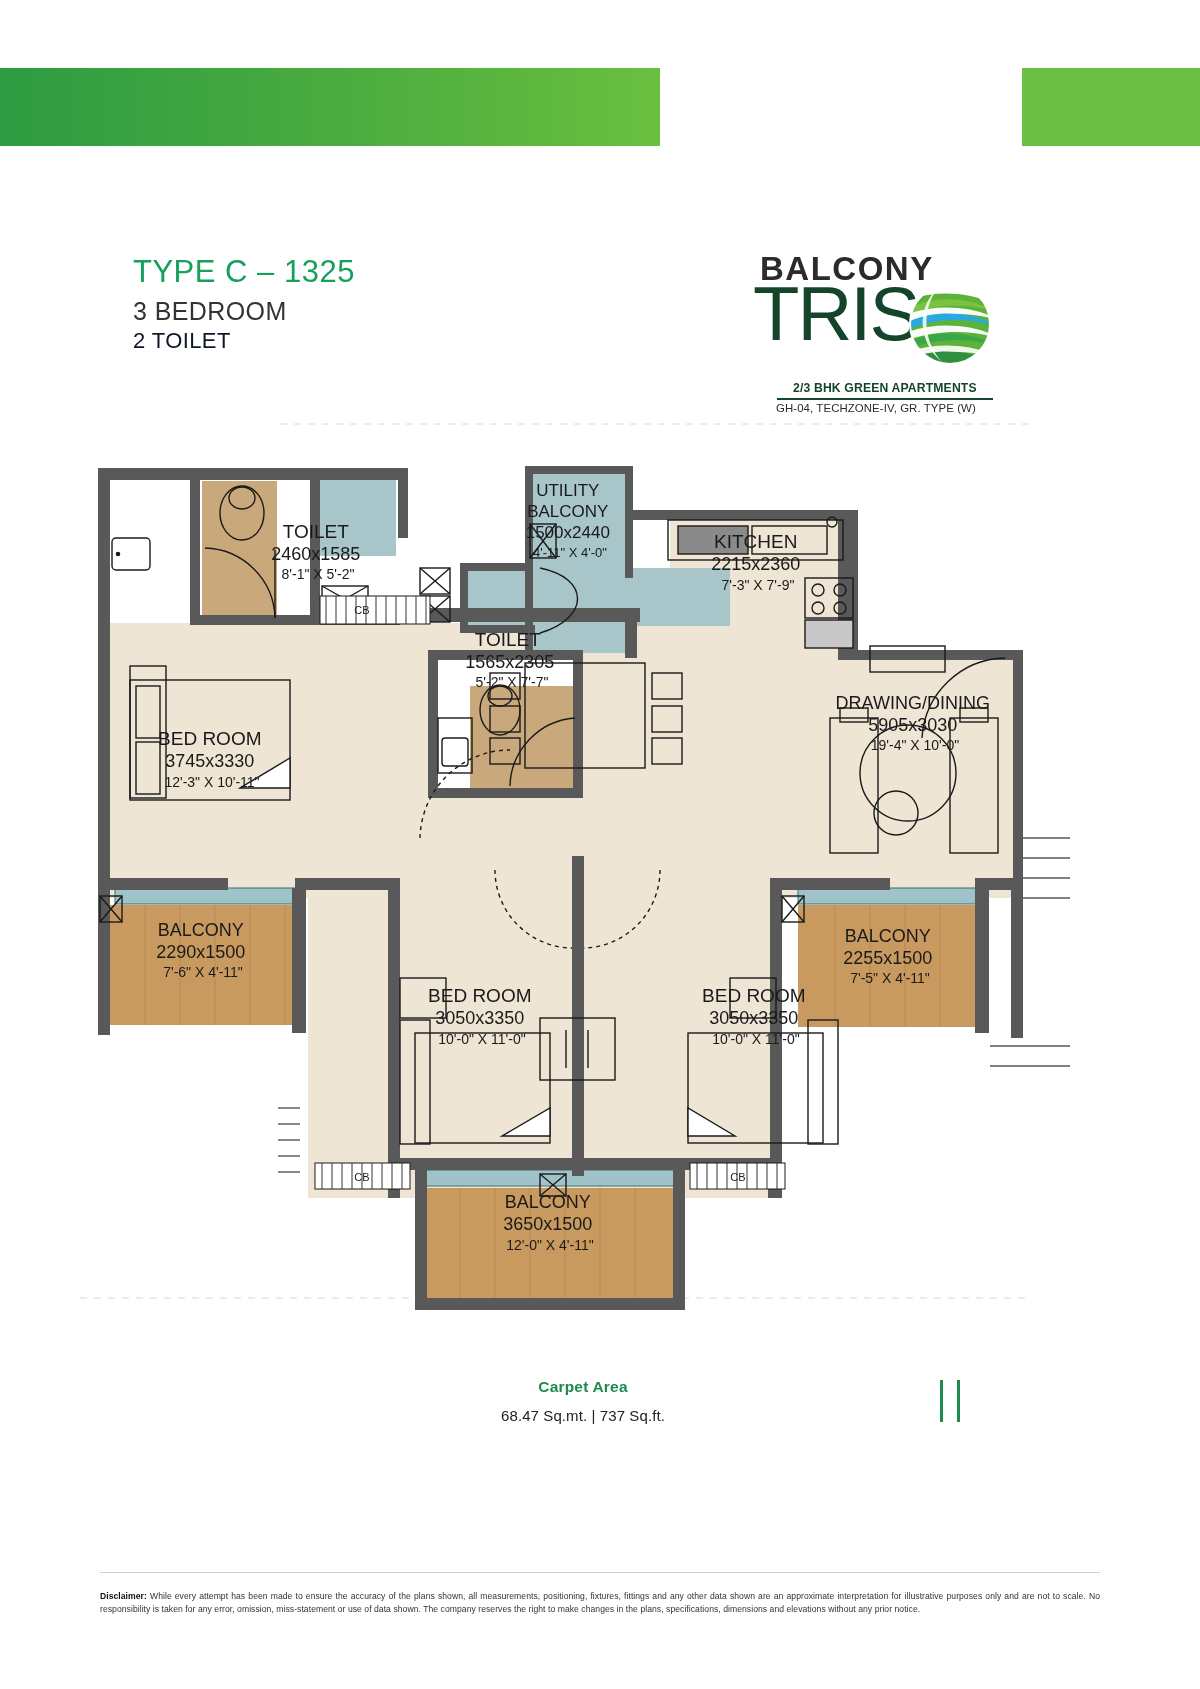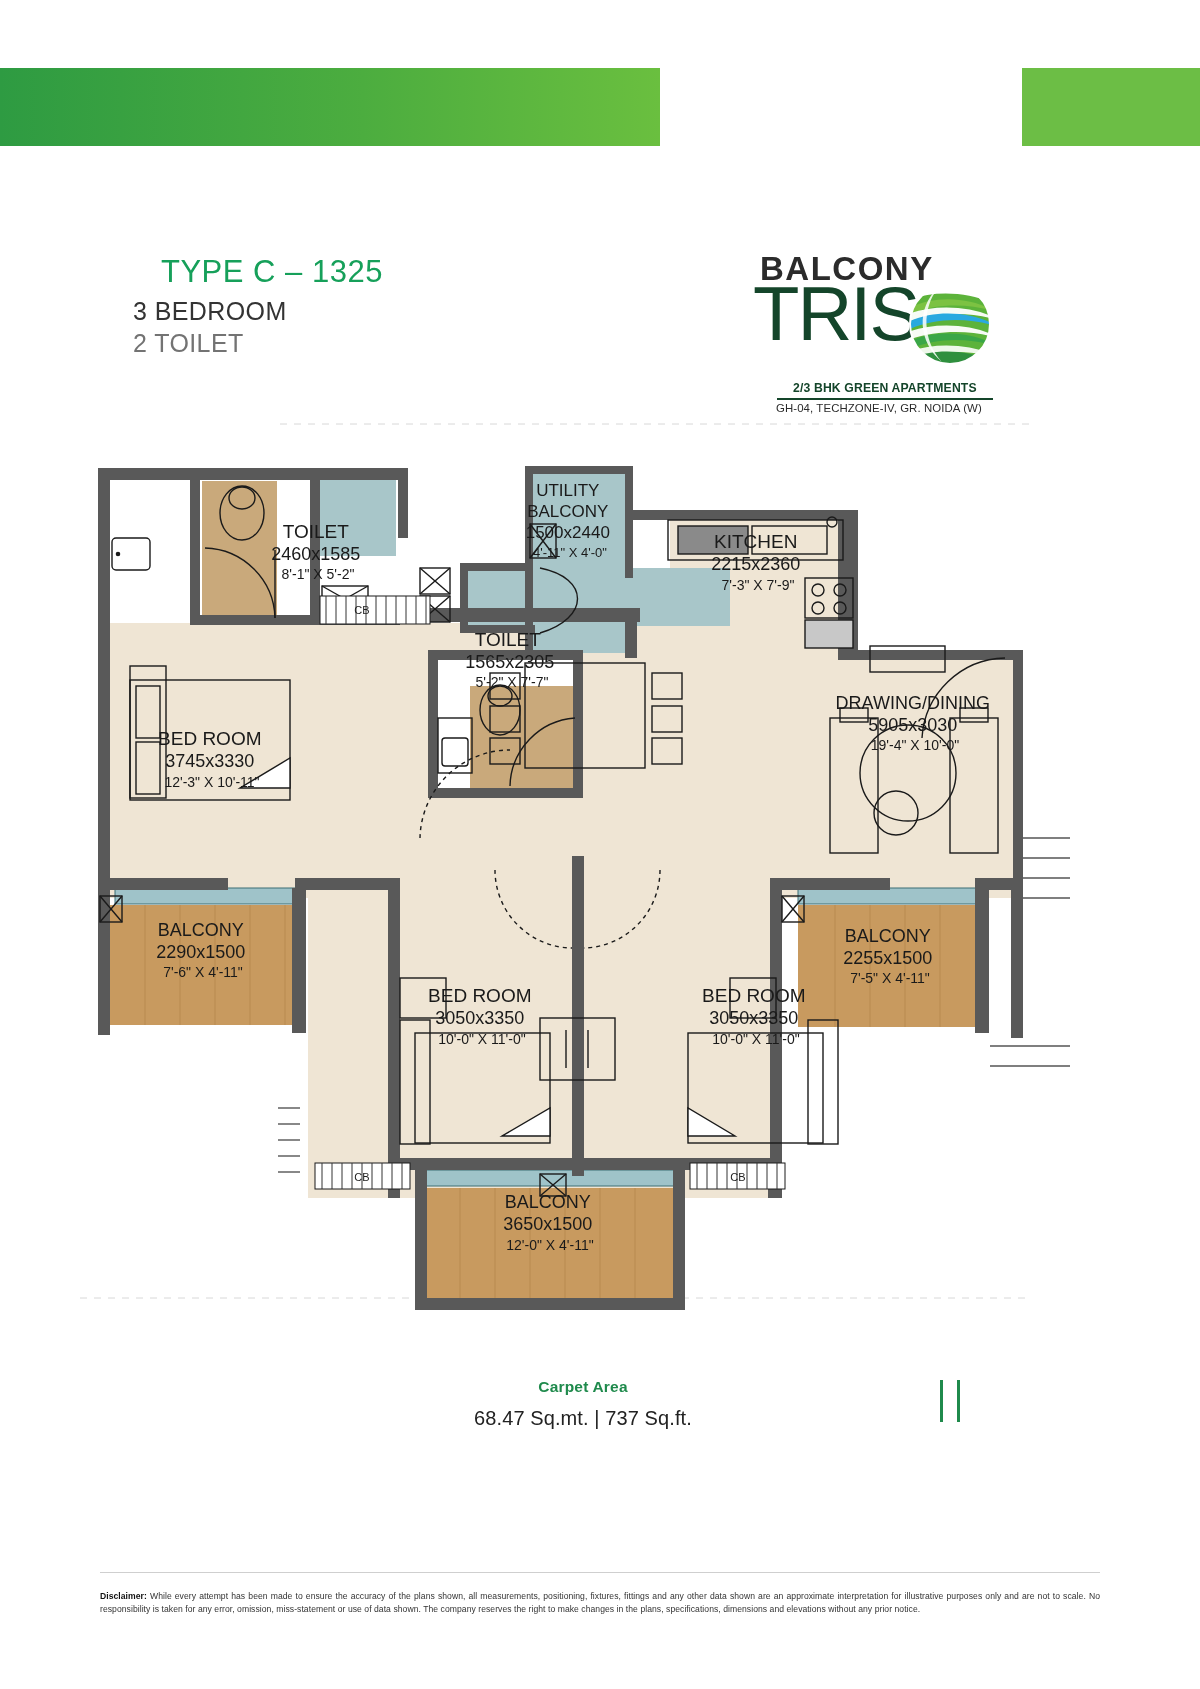--- a/index.html
+++ b/index.html
@@ -10,23 +10,23 @@
   .header .bar-left{position:absolute;left:0;top:0;width:660px;height:78px;
       background:linear-gradient(90deg,#2e9b42 0%,#4cad3f 55%,#6abf3f 100%);}
   .header .bar-right{position:absolute;left:1022px;top:0;width:178px;height:78px;
       background:#6cbe45;}
   .header .title{position:absolute;left:680px;top:0;width:330px;height:78px;
       display:flex;align-items:center;justify-content:center;
       font-size:41px;letter-spacing:.5px;color:#1f8a4c;font-weight:400;}
 
   
   .typeblock{position:absolute;left:133px;top:253px;}
-  .typeblock .t1{font-size:31px;color:#16a05a;letter-spacing:.5px;line-height:1.22;margin-left:28px;}
+  .typeblock .t1{font-size:31px;color:#16a05a;letter-spacing:.5px;line-height:1.22;}
   .typeblock .t2{font-size:25px;color:#333;letter-spacing:.4px;line-height:1.28;margin-top:4px;}
-  .typeblock .t3{font-size:25px;color:#737373;letter-spacing:.4px;line-height:1.28;}
+  .typeblock .t3{font-size:22px;color:#0f172a;letter-spacing:.4px;line-height:1.28;}
 
   
   .logo{position:absolute;left:745px;top:250px;width:250px;height:175px;}
   .logo .nirala{position:absolute;left:15px;top:0;font-size:33px;font-weight:700;
       letter-spacing:1.5px;color:#2b2b2b;}
   .logo .tris{position:absolute;left:8px;top:26px;font-size:76px;font-weight:400;
       letter-spacing:-2px;color:#14452a;line-height:1;}
   .logo .globe{position:absolute;left:163px;top:32px;width:85px;height:85px;}
   .logo .tag{position:absolute;left:32px;top:131px;font-size:12.2px;font-weight:700;
       letter-spacing:.15px;color:#14452a;margin-left:16px;}
@@ -35,21 +35,21 @@
 
   
   .plan{position:absolute;left:70px;top:418px;width:1000px;height:900px;}
   .plan svg{display:block;}
 
   
   .areas{position:absolute;left:240px;top:1378px;width:720px;height:60px;
       display:flex;align-items:flex-start;justify-content:flex-end;gap:14px;}
   .area-col{flex:1;text-align:center;position:relative;}
   .area-col .lbl{font-size:15.5px;font-weight:700;color:#1f8a4c;letter-spacing:.2px;}
-  .area-col .val{font-size:20px;color:#222;margin-top:11px;letter-spacing:.1px;}
+  .area-col .val{font-size:15px;color:#222;margin-top:11px;letter-spacing:.1px;}
   .divider{width:3px;height:42px;background:#1f8a4c;margin-top:2px;flex:0 0 3px;}
 
   
   .disc{position:absolute;left:100px;top:1590px;width:1000px;font-size:8.6px;
       line-height:1.55;color:#333;text-align:justify;letter-spacing:.05px;}
   .disc b{color:#111;margin-top:28px;}
   .disc .line{position:absolute;left:0;top:-18px;width:1000px;height:1px;background:#cfcfcf;}
 
   
   .rm{font-family:"Liberation Sans",sans-serif;}
@@ -88,21 +88,21 @@
         <path d="M0 60 C28 46 70 50 92 66 C68 56 28 54 0 68 Z" fill="#3aa647"></path>
         <path d="M-5 72 C25 58 72 62 94 78 C70 68 28 66 -5 80 Z" fill="#ffffff" opacity=".9"></path>
         <path d="M-2 78 C26 64 70 68 92 84 L92 92 L-2 92 Z" fill="#2f8f3e"></path>
         <path d="M30 6 C8 26 10 60 34 80 C14 58 14 26 30 6 Z" fill="#ffffff" opacity=".85"></path>
       </g>
       <circle cx="42" cy="42" r="40" fill="none" stroke="#ffffff" stroke-width="2"></circle>
     </svg>
   </div>
   <div class="tag">2/3 BHK GREEN APARTMENTS</div>
   <div class="rule"></div>
-  <div class="addr">GH-04, TECHZONE-IV, GR. NOIDA (W)</div>
+  <div class="addr">GH-04, TECHZONE-IV, GR. TYPE (W)</div>
 </div>
 
 <div class="plan">
 <svg width="1000" height="900" viewBox="0 0 1000 900">
 
   <g stroke="#d8d8d8" stroke-width="1" stroke-dasharray="7 7">
     <line x1="210" y1="6" x2="960" y2="6"></line>
     <line x1="10" y1="880" x2="960" y2="880"></line>
   </g>
 

